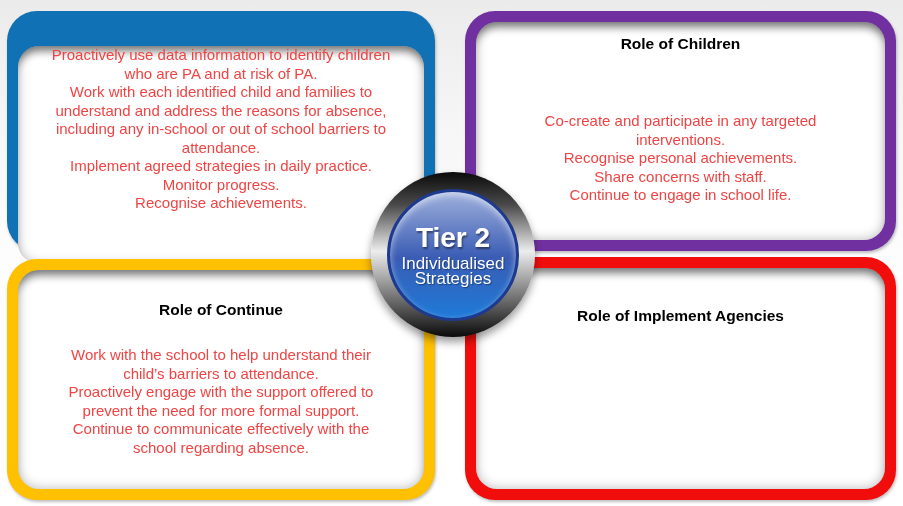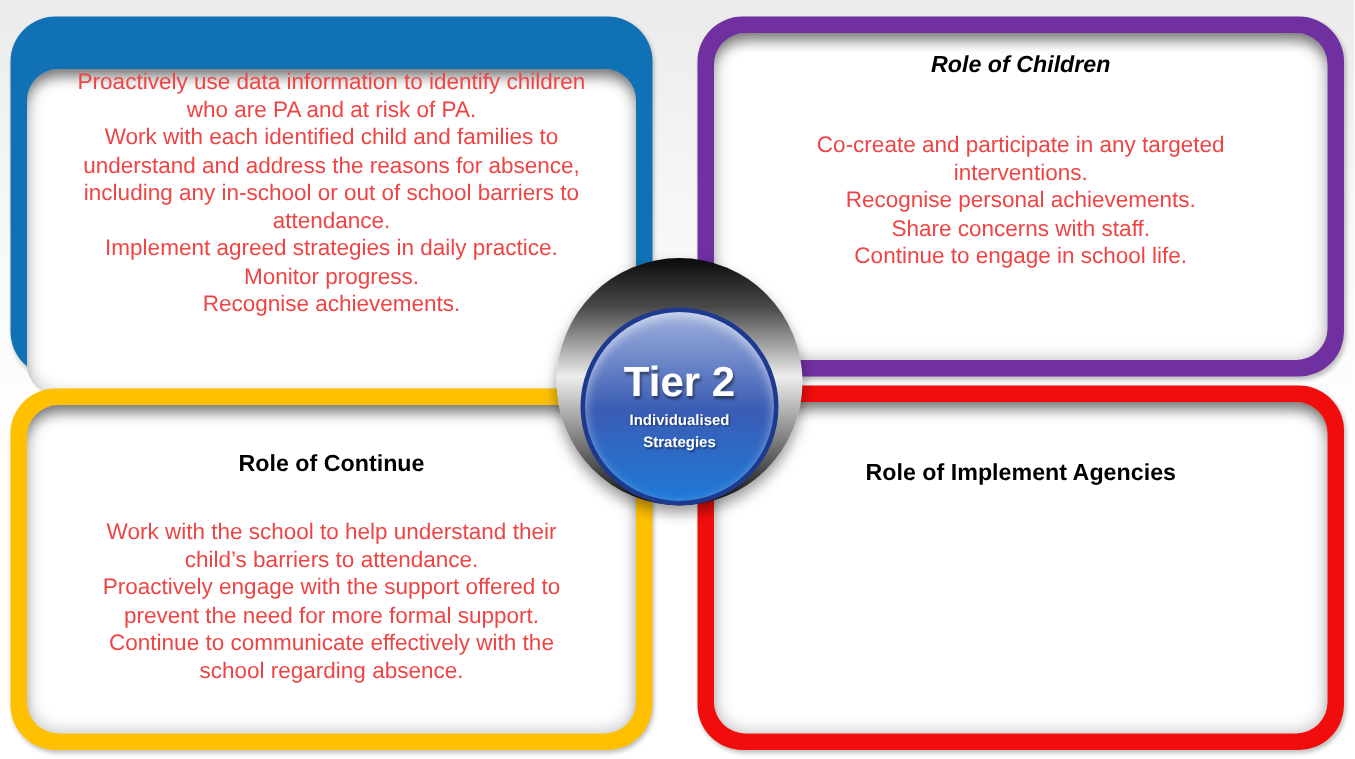--- a/index.html
+++ b/index.html
@@ -43,41 +43,41 @@
   }
   .q-body {
     margin: 0;
     font-size: 15px;
     color: #ef4444;
     line-height: 18.5px;
     white-space: pre-line;
   }
   .tl .q-title { padding-top: 11px; }
   .tl .q-body  { margin-top: 24px; }
-  .tr .q-title { padding-top: 13px; font-style: italic; }
-  .tr .q-body  { margin-top: 35px; }
+  .tr .q-title { padding-top: 13px; }
+  .tr .q-body  { margin-top: 59px; }
   .bl .q-title { padding-top: 31px; }
   .bl .q-body  { margin-top: 27px; }
   .br .q-title { padding-top: 39px; }
   .br .q-body  { margin-top: 27px; }
   
   .badge {
     position: absolute;
     left: 371px;
     top: 172px;
     width: 164px;
     height: 165px;
     border-radius: 50%;
     background: linear-gradient(180deg,
       var(--ring-dark) 0%, #4a4a4a 20%,
       var(--ring-light) 48%, #a8a8a8 64%,
       var(--ring-dark) 100%);
     box-shadow: 0 5px 9px rgba(0,0,0,0.4);
     display: flex;
-    align-items: flex-end;
+    align-items: center;
     justify-content: center;
   }
   .badge-inner {
     width: 132px;
     height: 132px;
     border-radius: 50%;
     border: 3px solid var(--circle-rim);
     background: linear-gradient(180deg,
       var(--circle-top) 0%,
       var(--circle-mid) 52%,
@@ -90,22 +90,22 @@
     color: var(--badge-text);
     text-align: center;
   }
   .badge-title {
     font-size: 28px;
     font-weight: bold;
     line-height: 30px;
     text-shadow: 1px 2px 2px rgba(0,0,0,0.45);
   }
   .badge-subtitle {
-    font-size: 10px;
-    font-weight: bold;
+    font-size: 17px;
+    font-weight: normal;
     line-height: 15px;
     margin-top: 3px;
     white-space: pre-line;
     text-shadow: 1px 1px 1px rgba(0,0,0,0.4);
   }
 </style>
 </head>
 <body>
 
 <div class="canvas">

